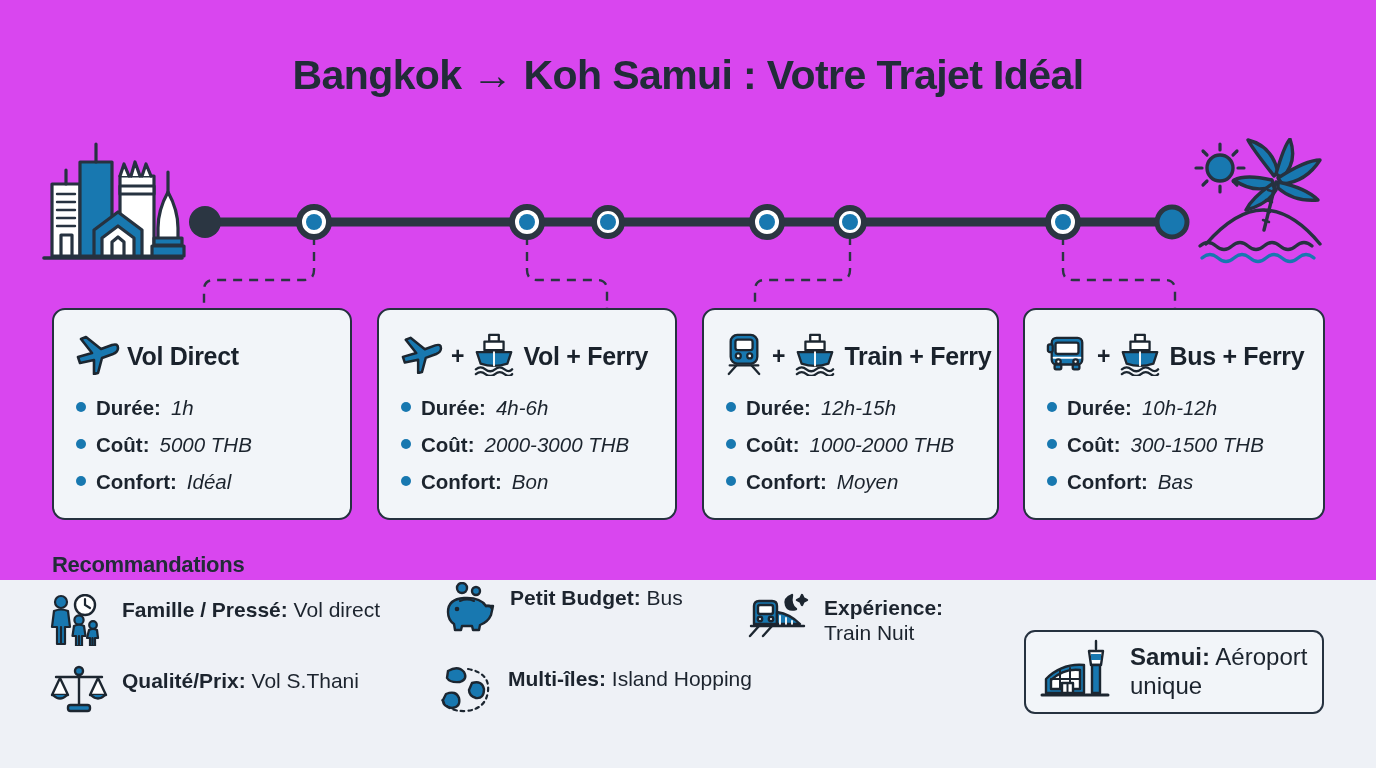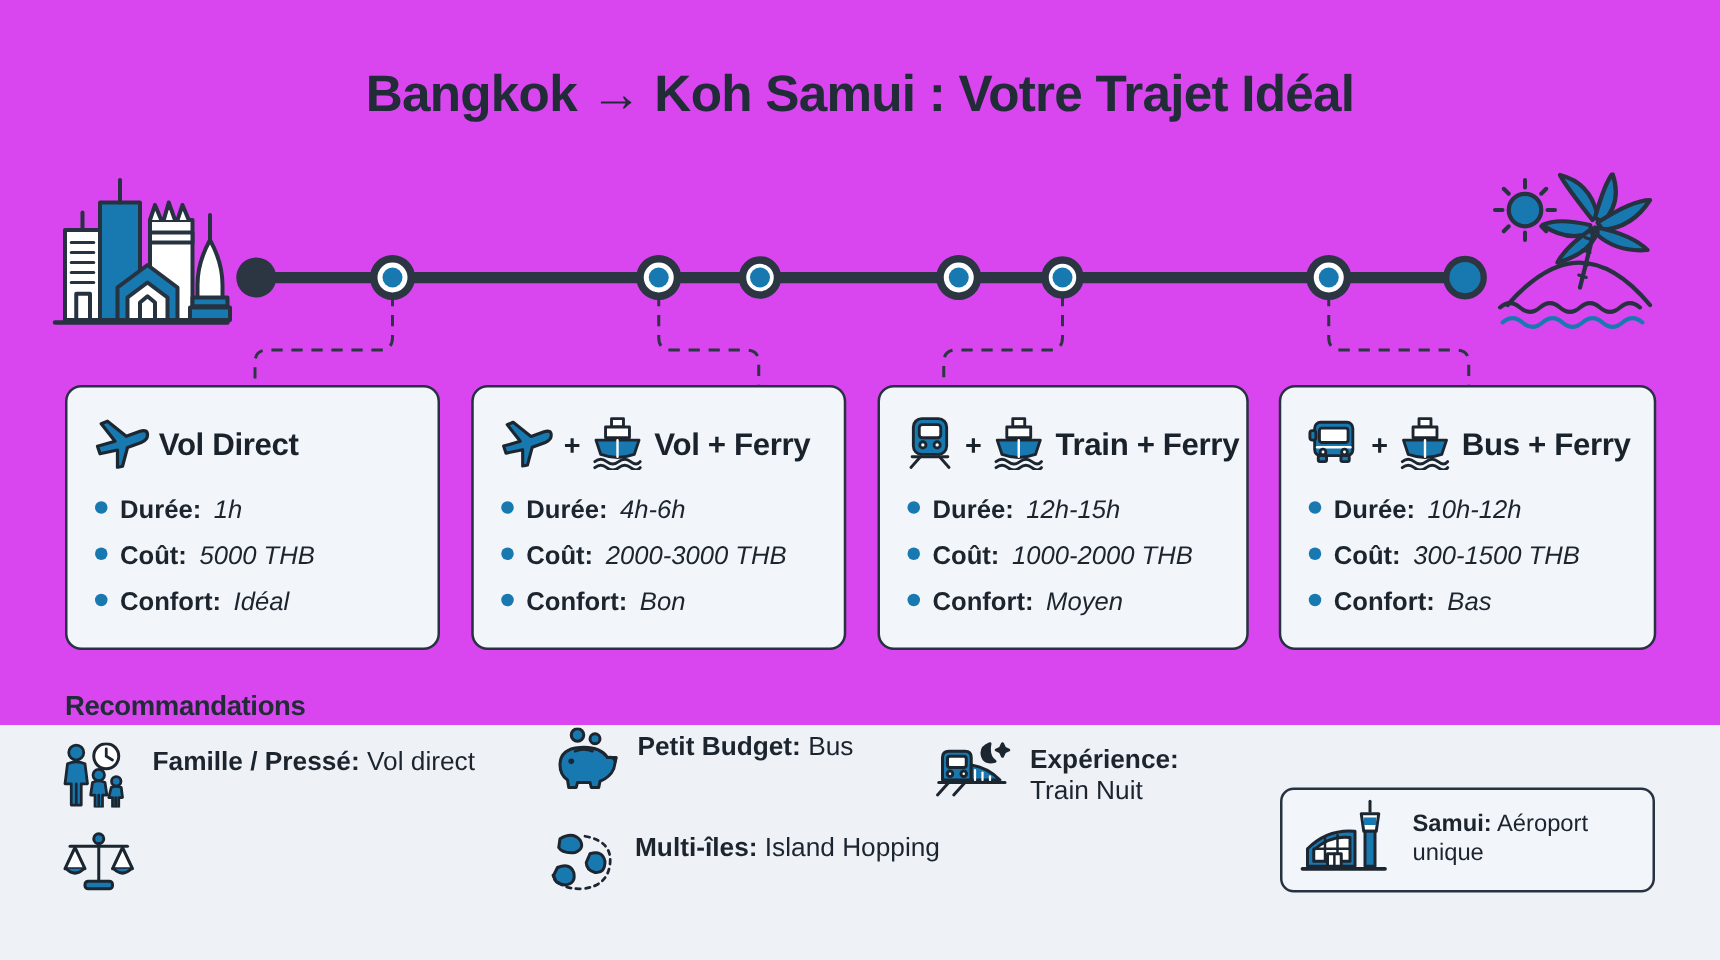--- a/index.html
+++ b/index.html
@@ -91,21 +91,21 @@
   
   .note-box {
     position: absolute; left: 1024px; top: 630px;
     width: 300px; height: 84px;
     border: 2.2px solid #263240; border-radius: 11px;
     background: #f2f5f9;
     display: flex; align-items: center; gap: 12px;
     padding: 0 14px;
   }
   .note-text {
-    font-size: 19px; color: #1c242e; line-height: 1.2;
+    font-size: 24px; color: #1c242e; line-height: 1.2;
   }
   .note-text .k { font-weight: 700; }
   .note-text .v { font-weight: 400; }
 </style>
 </head>
 <body>
 
 <div class="canvas">
 
   <div class="title">Bangkok → Koh Samui : Votre Trajet Idéal</div>
@@ -419,20 +419,24 @@
           <circle cx="31" cy="6" r="4" fill="#1878b0"></circle>
           <line x1="31" y1="10" x2="31" y2="40"></line>
           <line x1="8" y1="12" x2="54" y2="12"></line>
           <path d="M4 30 L12 13 L20 30 Z" fill="#ffffff"></path>
           <path d="M5 30 q7 7 14 0" fill="#1878b0"></path>
           <path d="M42 30 L50 13 L58 30 Z" fill="#ffffff"></path>
           <path d="M43 30 q7 7 14 0" fill="#1878b0"></path>
           <rect x="20" y="40" width="22" height="6" rx="2.5" fill="#1878b0"></rect>
         </g>
       </svg>
+    </span>
+    <span class="rec-text">
+      <span class="k">Qualité/Prix:</span>
+      <span class="v">Vol S.Thani</span>
     </span>
   </div>
 
   <div class="rec rec-3">
     <span class="rec-icon">
       <svg width="58" height="50" viewBox="0 0 58 50">
         <g fill="#1878b0" stroke="#1c2630" stroke-width="2.4" stroke-linejoin="round" stroke-linecap="round">
           <circle cx="22" cy="6" r="5"></circle>
           <circle cx="36" cy="9" r="4"></circle>
           <path d="M8 30 Q8 17 24 16 Q40 15 46 24 L53 24 L51 33 Q48 40 40 43 L39 48 L33 48 L32 44 L22 44 L21 48 L15 48 L14 42 Q8 38 8 30 Z"></path>

